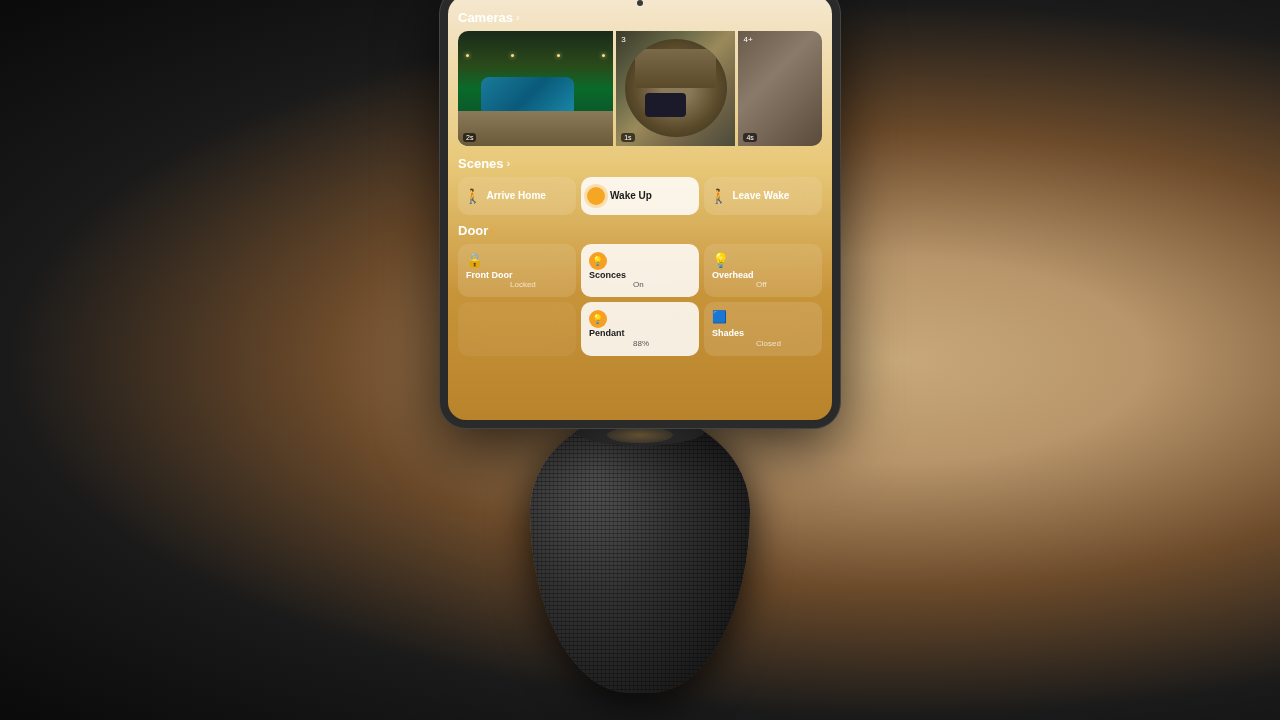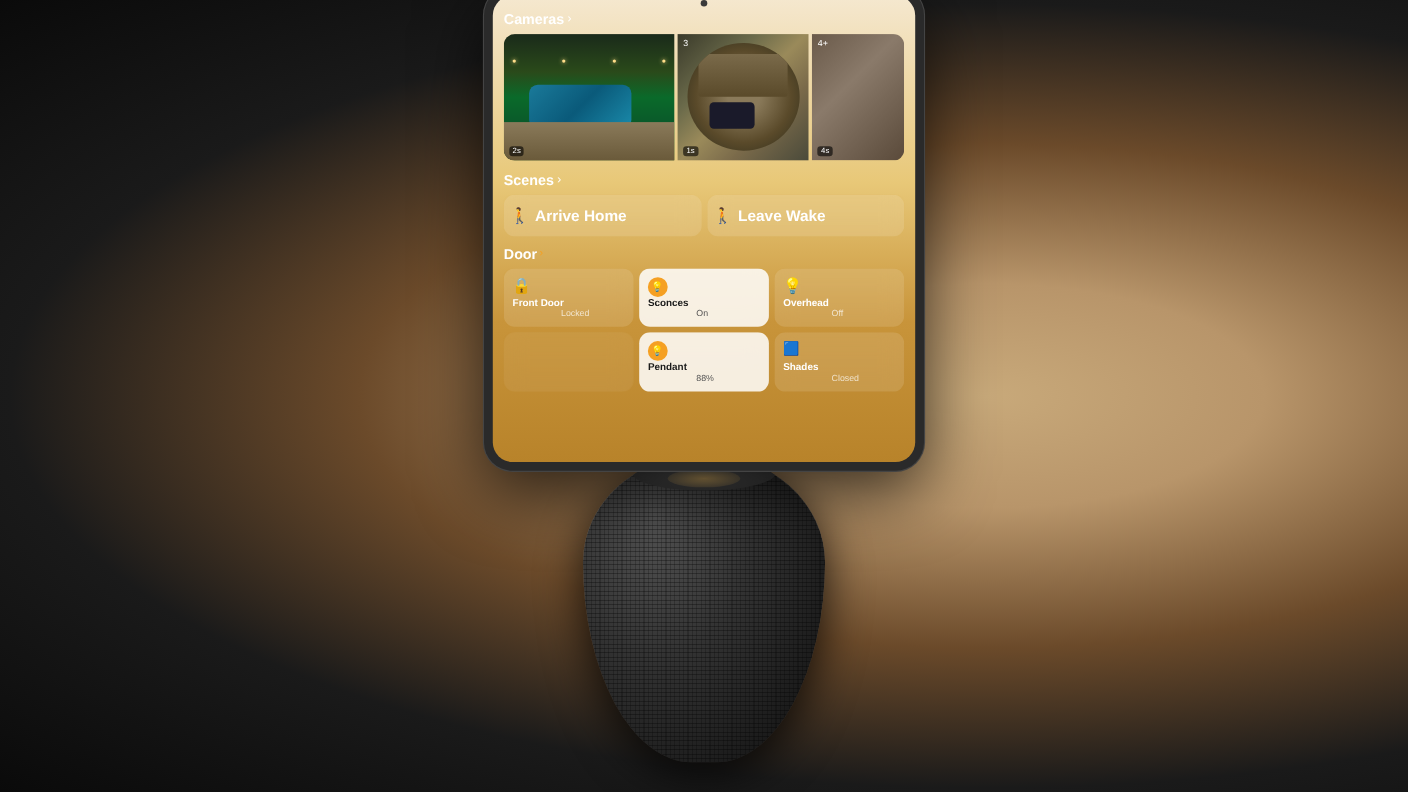--- a/index.html
+++ b/index.html
@@ -263,21 +263,21 @@
       flex-shrink: 0;
       position: relative;
       box-shadow: 0 0 0 3px rgba(245,166,35,0.3);
     }
 
     .scene-icon-img {
       font-size: 14px;
     }
 
     .scene-label {
-      font-size: 14px;
+      font-size: 10px;
       font-weight: 600;
       color: #fff;
       white-space: nowrap;
     }
 
     .scene-btn.wake-up .scene-label {
       color: #1a1a1a;
     }
 
     
@@ -478,20 +478,24 @@
             <span class="section-title">Scenes</span>
             <span class="chevron">›</span>
           </div>
           <div class="scene-buttons">
 
             <button class="scene-btn">
               <span class="scene-icon-img">🚶</span>
               <span class="scene-label">Arrive Home</span>
             </button>
 
+            <button class="scene-btn wake-up">
+              <div class="scene-icon-sun"></div>
+              <span class="scene-label">Wake Up</span>
+            </button>
 
             <button class="scene-btn">
               <span class="scene-icon-img">🚶</span>
               <span class="scene-label">Leave Wake</span>
             </button>
           </div>
         </div>
 
         <div class="entry-section">
           <div class="section-header">

